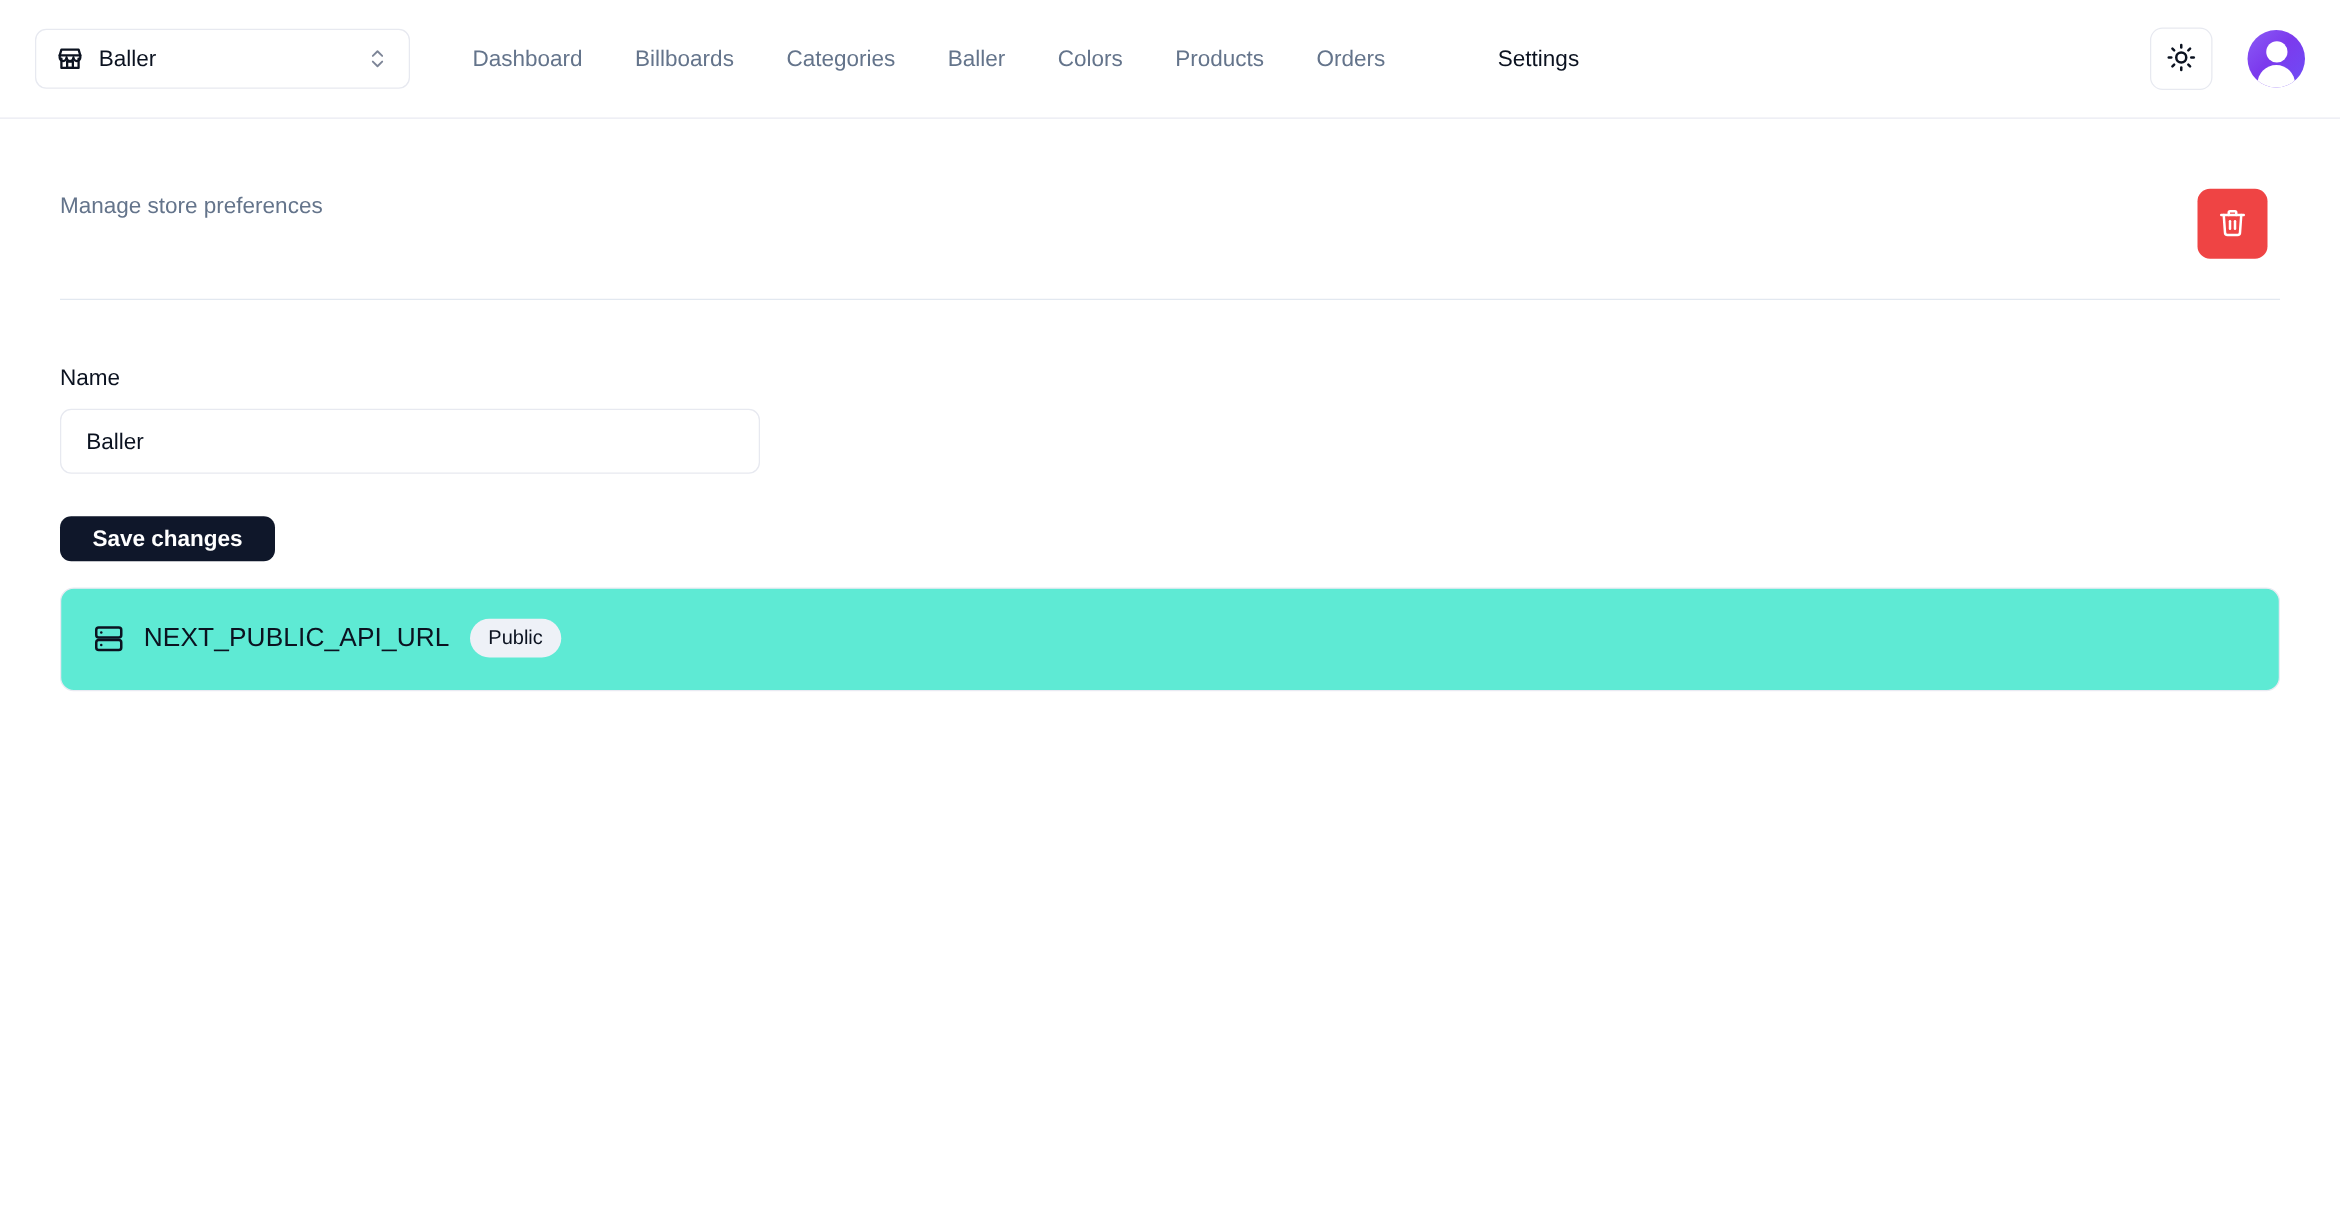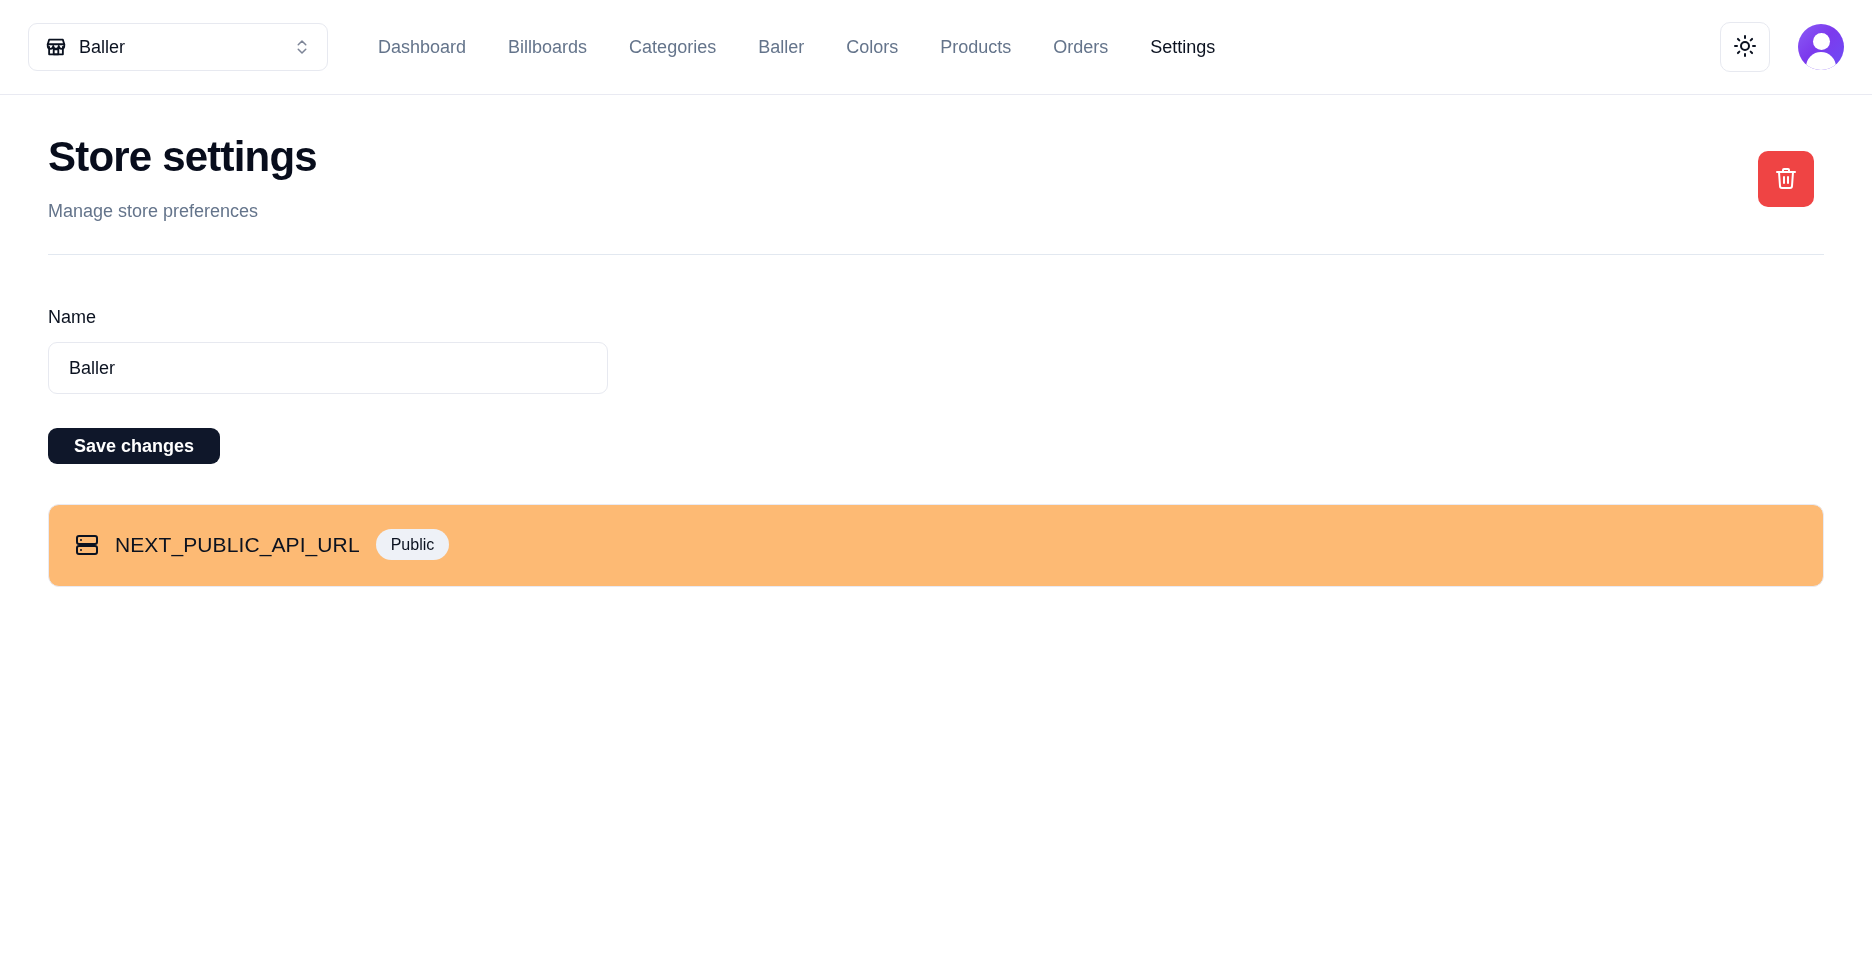--- a/index.html
+++ b/index.html
@@ -53,21 +53,21 @@
     margin-left: 50px;
   }
   .nav-item {
     font-size: 18px;
     color: #64748b;
     text-decoration: none;
     cursor: pointer;
     white-space: nowrap;
     line-height: 1;
   }
-  .nav-item.active { color: #0b1220; font-weight: 500; }
+  .nav-item.active { color: #0b1220; font-weight: 500; margin-left: 48px; }
 
   .header-right {
     margin-left: auto;
     display: flex;
     align-items: center;
     gap: 28px;
   }
   .theme-toggle {
     width: 50px;
     height: 50px;
@@ -175,25 +175,25 @@
     color: #ffffff;
     border: none;
     border-radius: 9px;
     font-size: 18px;
     font-weight: bold;
     font-family: "Liberation Sans", sans-serif;
     cursor: pointer;
   }
 
   .api-card {
-    margin-top: 40px;
+    margin-top: 21px;
     border: 1px solid #e9eaf2;
     border-radius: 11px;
     padding: 24px 26px 26px 26px;
-    background: #fdba74;
+    background: #5eead4;
   }
   .api-card-head {
     display: flex;
     align-items: center;
     gap: 16px;
   }
   .api-card-head .server-icon { display: flex; align-items: center; color: #0b1220; }
   .api-title {
     font-size: 21px;
     color: #0b1220;
@@ -292,21 +292,20 @@
       </span>
     </button>
     <div class="avatar"></div>
   </div>
 </div>
 
 <div class="content">
 
   <div class="page-head">
     <div>
-      <div class="page-title">Store settings</div>
       <div class="page-sub">Manage store preferences</div>
     </div>
     <button class="delete-btn">
       <span>
         <svg width="24" height="24" viewBox="0 0 24 24" fill="none" stroke="#ffffff" stroke-width="2" stroke-linecap="round" stroke-linejoin="round">
           <polyline points="3 6 5 6 21 6"></polyline>
           <path d="M19 6l-1 14a2 2 0 0 1-2 2H8a2 2 0 0 1-2-2L5 6"></path>
           <path d="M10 11v6"></path>
             <path d="M14 11v6"></path>
           <path d="M9 6V4a1 1 0 0 1 1-1h4a1 1 0 0 1 1 1v2"></path>

